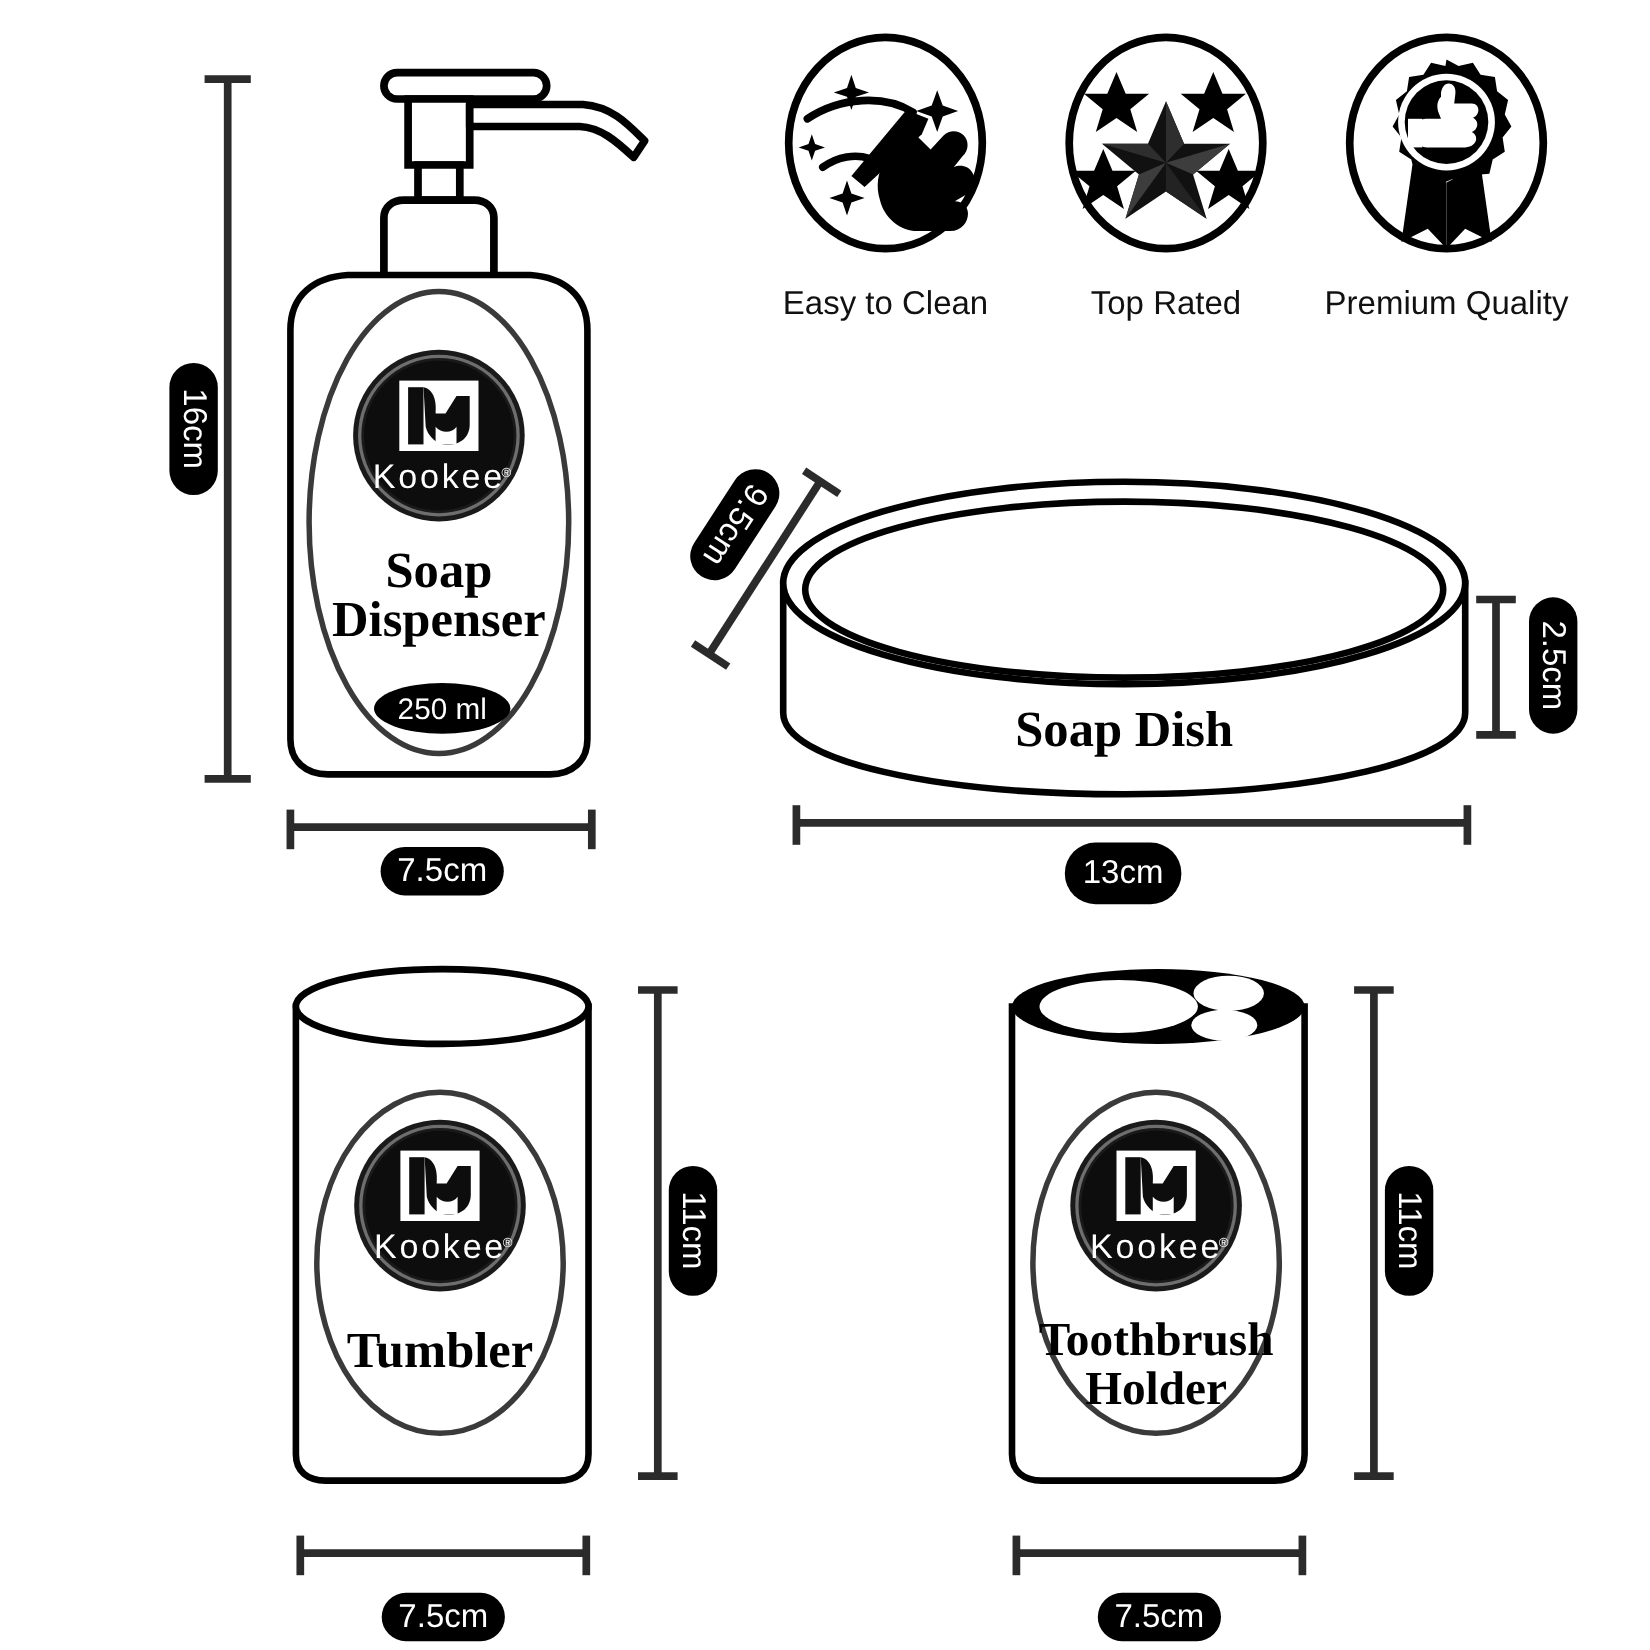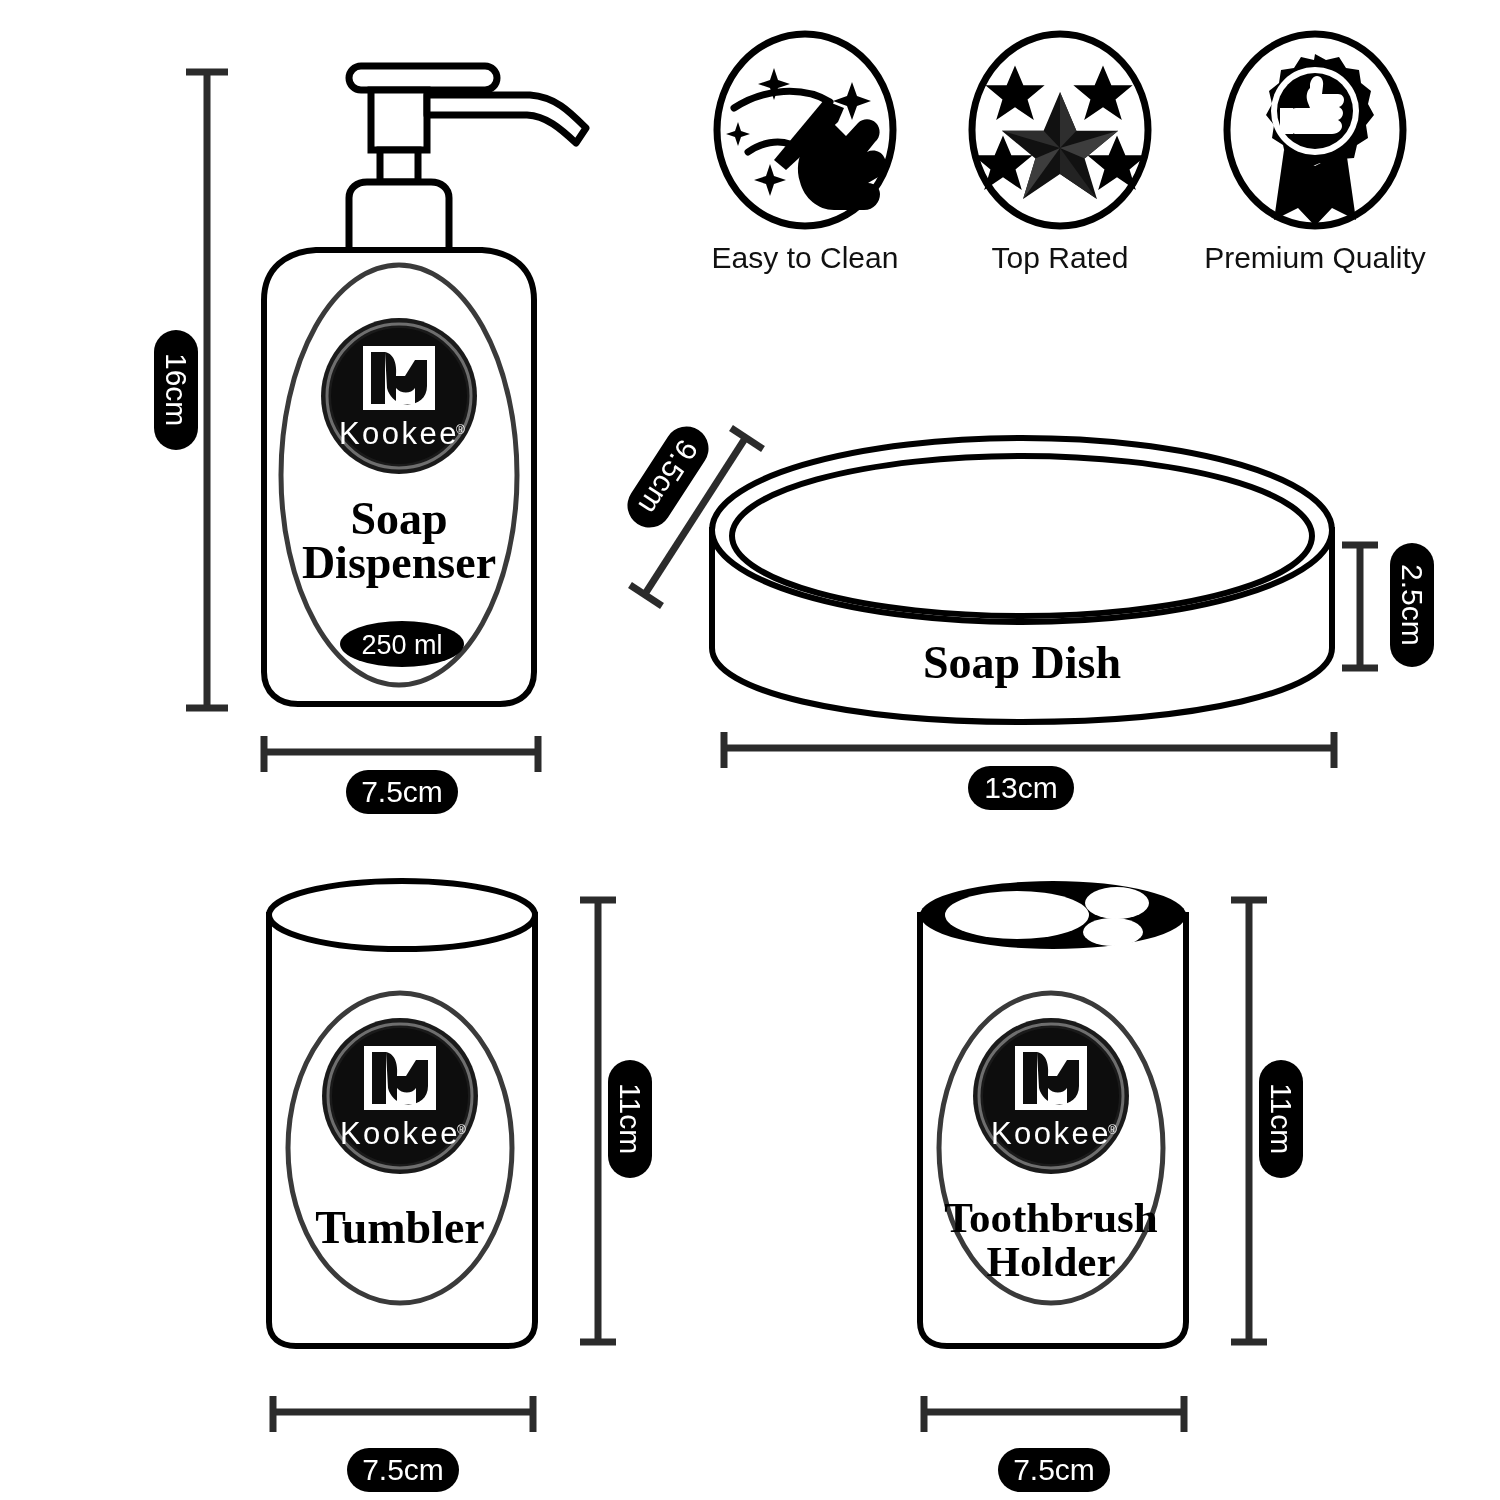--- a/index.html
+++ b/index.html
@@ -56,21 +56,21 @@
     display: flex;
     flex-direction: column;
     align-items: center;
   }
   .badge-ring {
     width: 186px;
     height: 205px;
     display: block;
   }
   .badge-label {
-    margin-top: 6px;
+    margin-top: 24px;
     font-size: 30px;
     font-family: "Liberation Sans", sans-serif;
     color: #111111;
     text-align: center;
     white-space: nowrap;
   }
 
   
   .serif {
     font-family: "Liberation Serif", serif;
@@ -241,21 +241,21 @@
 
 <div class="pill v" style="left:154px; top:330px; width:44px; height:120px; font-size:30px;">16cm</div>
 
 <div class="pill" style="left:346px; top:770px; width:112px; height:44px; font-size:30px;">7.5cm</div>
 
 <div class="pill" style="left:612px; top:455px; width:112px; height:44px; font-size:30px;
      transform: rotate(123deg);">9.5cm</div>
 
 <div class="pill v" style="left:1390px; top:543px; width:44px; height:124px; font-size:30px;">2.5cm</div>
 
-<div class="pill" style="left:968px; top:766px; width:106px; height:44px; font-size:30px;">13cm</div>
+<div class="pill" style="left:968px; top:766px; width:106px; height:56px; font-size:30px;">13cm</div>
 
 <div class="pill v" style="left:608px; top:1060px; width:44px; height:118px; font-size:30px;">11cm</div>
 
 <div class="pill" style="left:347px; top:1448px; width:112px; height:44px; font-size:30px;">7.5cm</div>
 
 <div class="pill v" style="left:1259px; top:1060px; width:44px; height:118px; font-size:30px;">11cm</div>
 
 <div class="pill" style="left:998px; top:1448px; width:112px; height:44px; font-size:30px;">7.5cm</div>
 
 <div class="badges">

